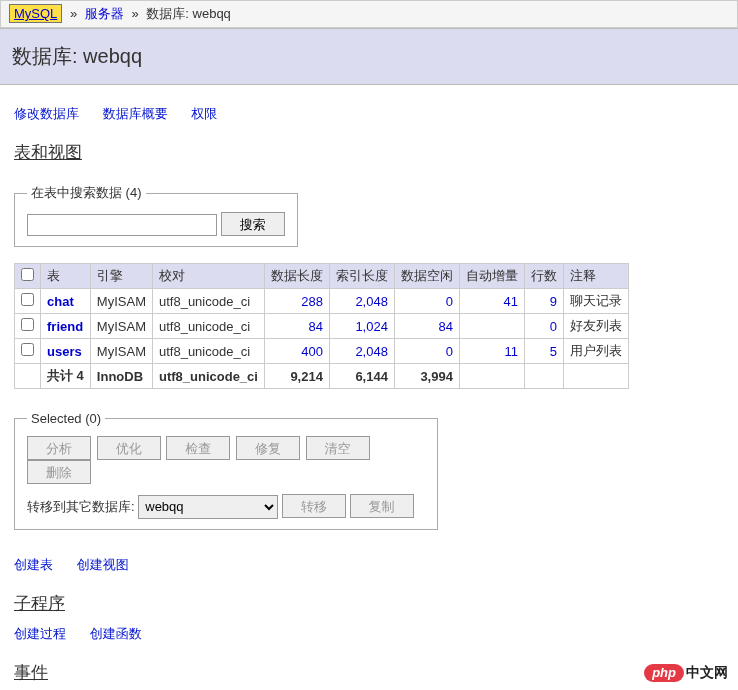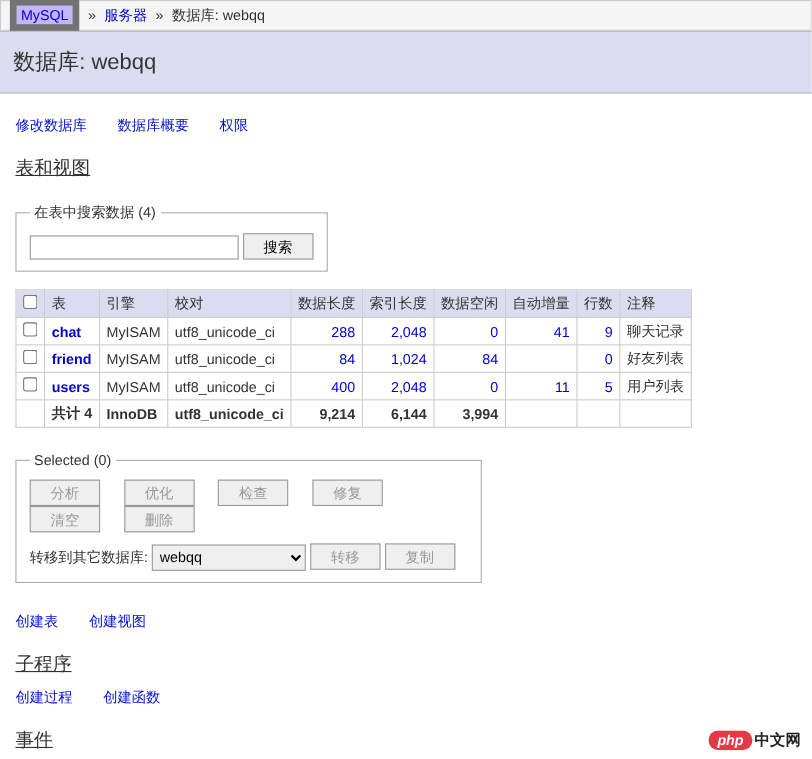--- a/index.html
+++ b/index.html
@@ -15,42 +15,43 @@
       background: #f5f5f5;
       border: 1px solid #ccc;
       padding: 4px 8px;
       font-size: 13px;
     }
     .breadcrumb a {
       color: #0000d5;
       text-decoration: none;
     }
     .breadcrumb a:first-child {
-      border: 6px solid #737373;
+      border: 1px solid #737373;
       padding: 1px 4px;
-      background: #c4b5fd;
+      background: #fde047;
+      text-decoration: underline;
     }
     .breadcrumb .sep {
       margin: 0 4px;
     }
     .header-bar {
       background: #dcdcf0;
       border-top: 1px solid #bbb;
       border-bottom: 1px solid #bbb;
       padding: 14px 12px;
       margin-top: 0;
     }
     .header-bar h2 {
       margin: 0;
       font-size: 20px;
       font-weight: normal;
       color: #333;
     }
     .content { padding: 10px 14px; }
-    .links { margin: 10px 0 18px 0; font-family: Liberation Mono, monospace; }
+    .links { margin: 10px 0 18px 0; }
     .links a {
       color: #0012cc;
       text-decoration: none;
       margin-right: 20px;
     }
     h3 {
       font-size: 17px;
       font-weight: normal;
       margin: 18px 0 10px 0;
       color: #333;
@@ -109,21 +110,21 @@
     table.data td.tablename a {
       color: #0000cc;
       text-decoration: none;
       font-weight: bold;
     }
     table.data tr.footer td { font-weight: bold; }
     .checkbox-cell { text-align: center; width: 22px; }
     .checkbox-cell input { margin: 0; }
     fieldset.selected-box { width: 424px; }
     .action-row { margin-bottom: 10px; }
-    .action-row button { margin-right: 18px; }
+    .action-row button { margin-right: 2px; }
     .move-row select {
       border: 1px solid #999;
       padding: 2px;
       font-size: 13px;
       width: 140px;
       height: 24px;
     }
     .logo {
       position: fixed;
       bottom: 8px;

